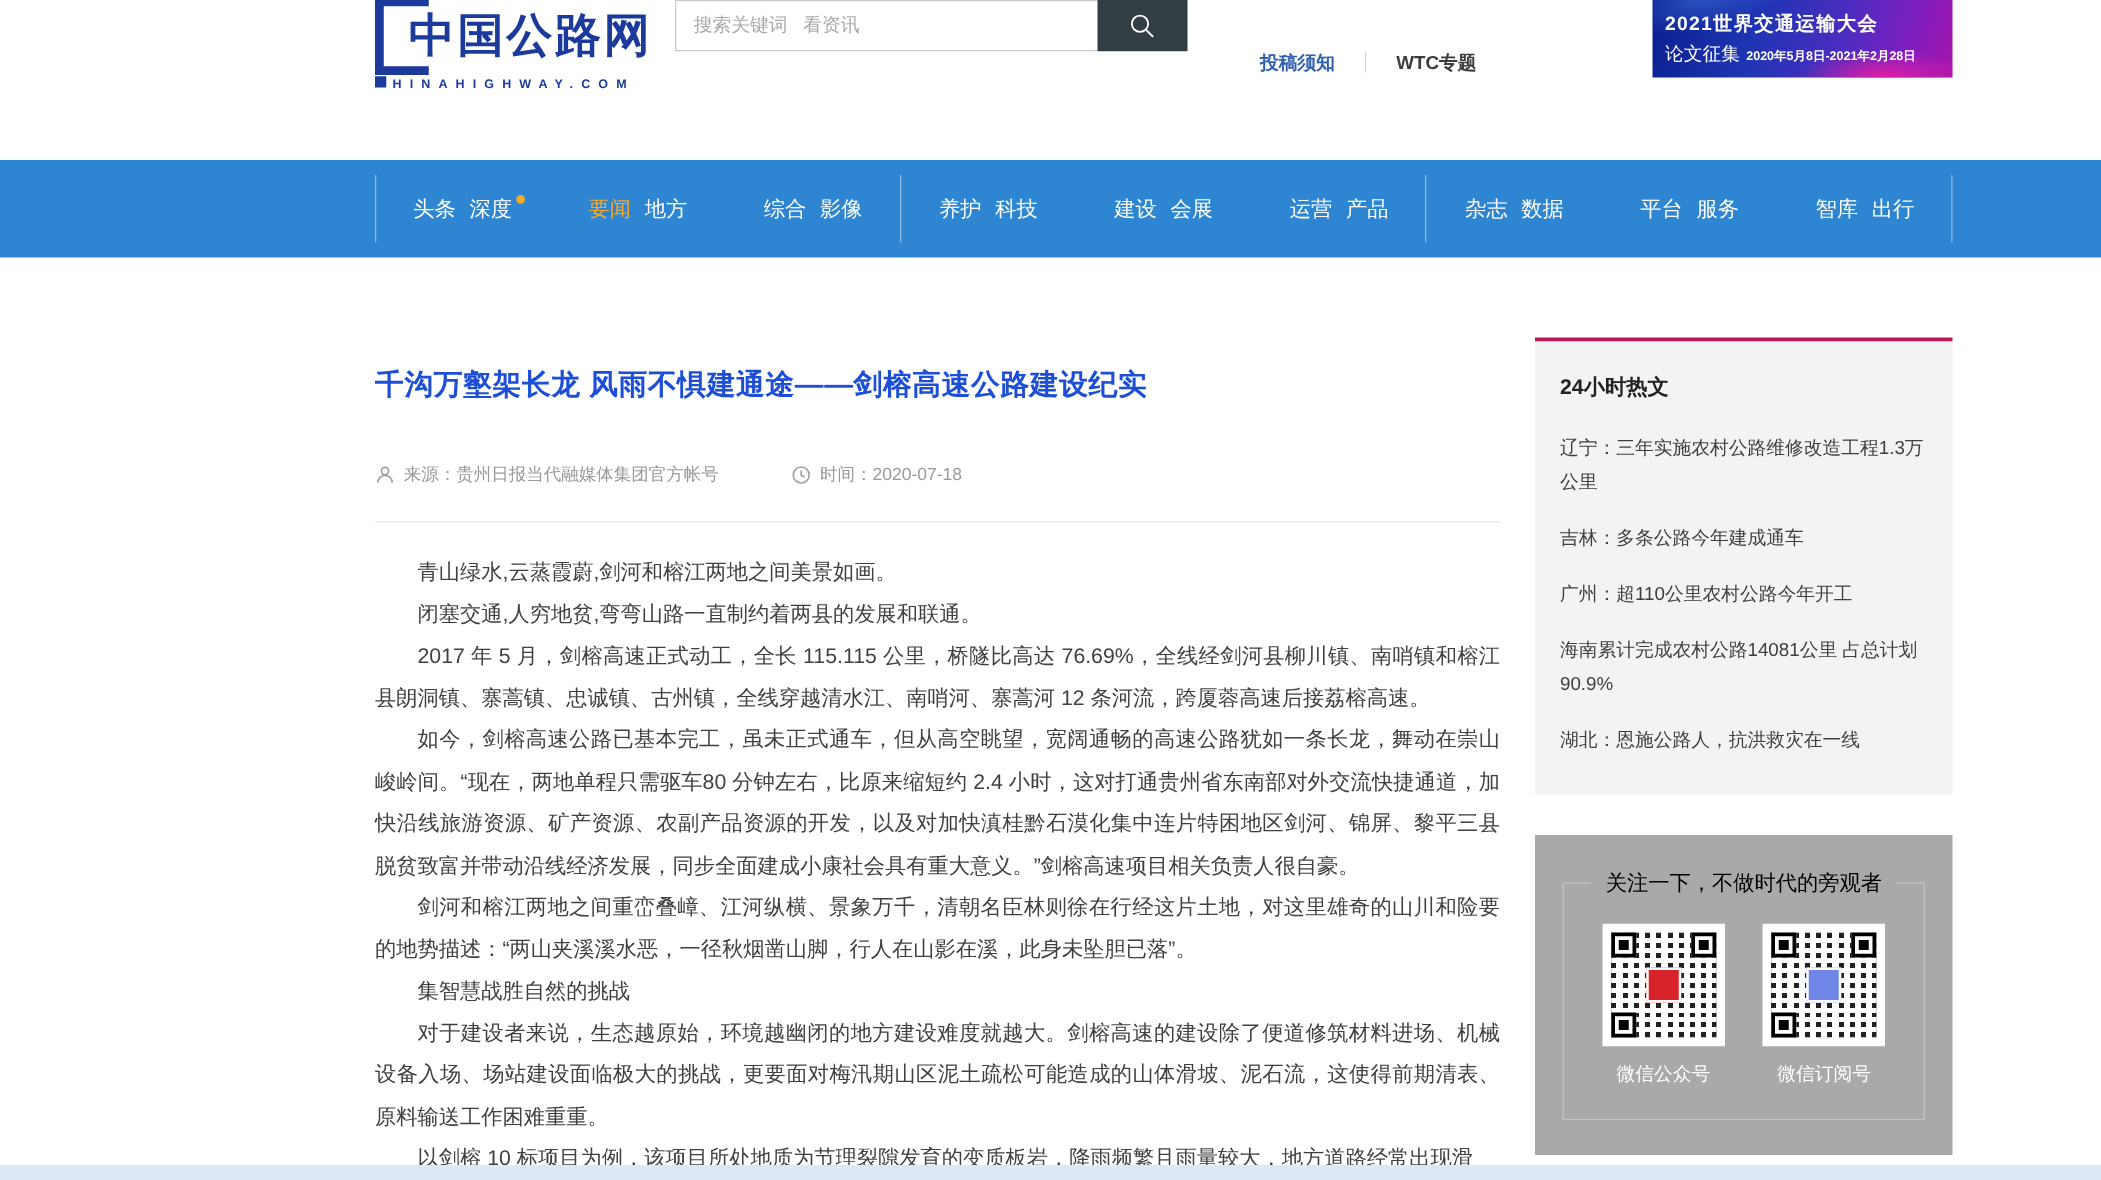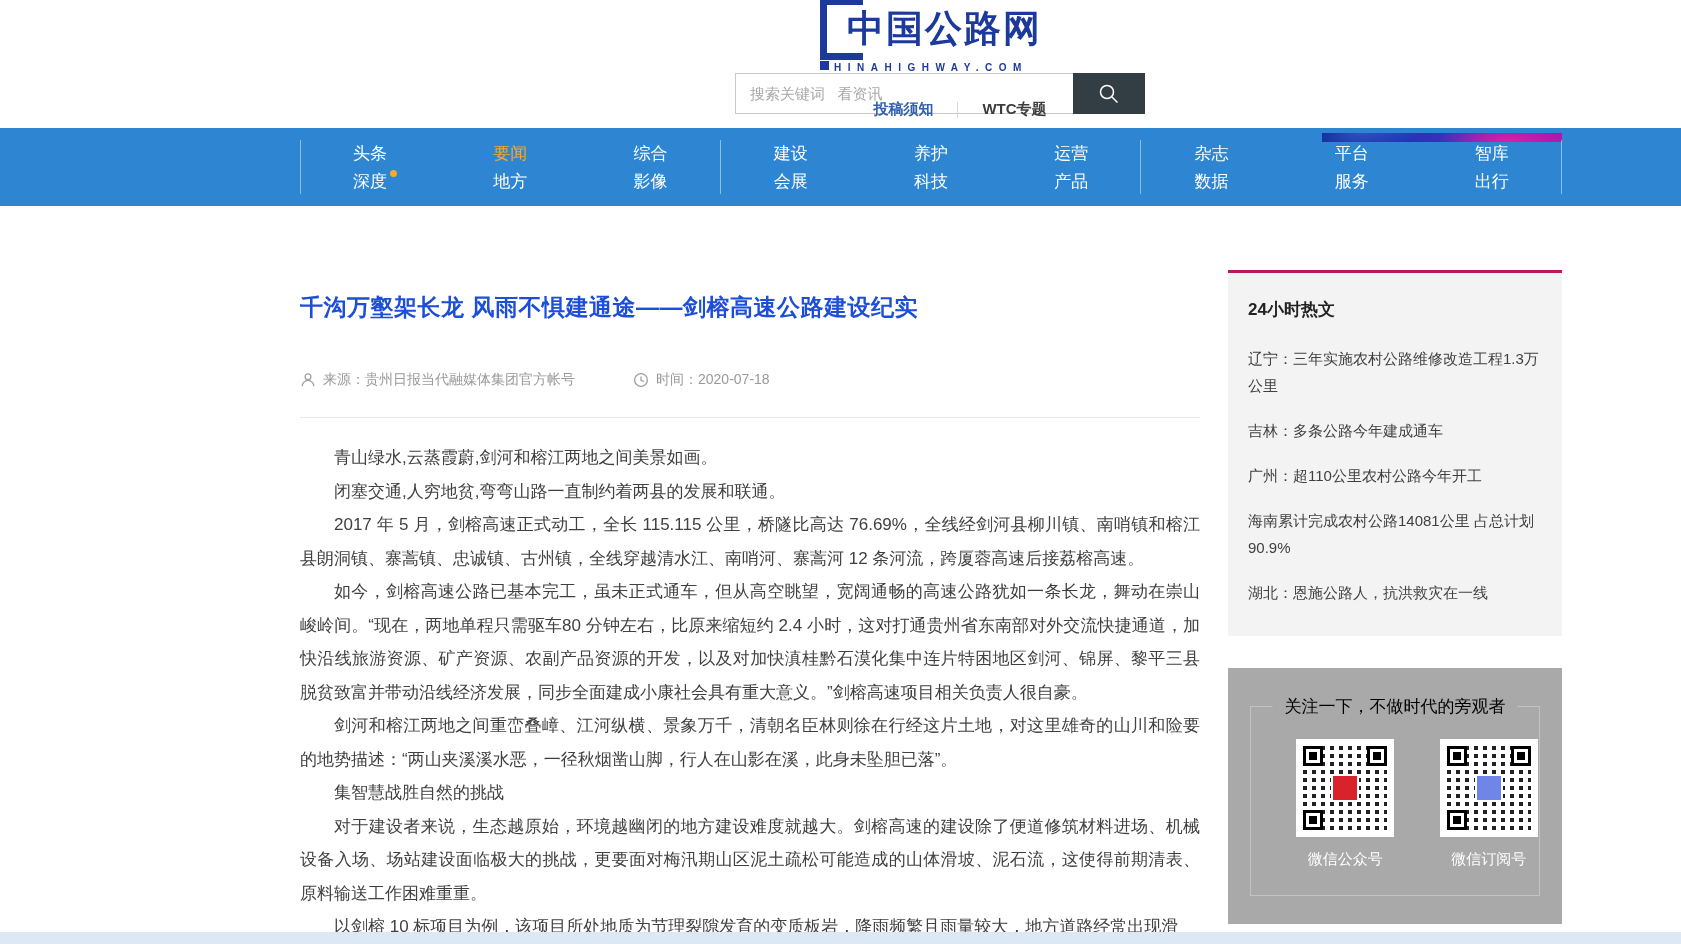--- a/index.html
+++ b/index.html
@@ -2,21 +2,21 @@
 <html><head>
 <meta charset="utf-8">
 <style>
   html,body{margin:0;padding:0;background:#fff;}
   .page{position:relative;width:1681px;height:944px;overflow:hidden;background:#fff;
         font-family:"Liberation Sans",sans-serif;}
   .container{width:1262px;margin-left:300px;}
 
   
   .site-header{height:128px;background:#fff;}
-  .header-inner{display:flex;align-items:center;height:100%;position:relative;flex-direction:column;}
+  .header-inner{display:flex;height:100%;position:relative;}
 
   .logo{cursor:pointer;}
   .logo-row{display:flex;align-items:center;height:58px;}
   .logo-mark{display:inline-block;width:36px;height:48px;border:7px solid #1c3a9c;border-right:none;
              position:relative;}
   .logo-mark::after{content:"";position:absolute;left:-7px;bottom:-17px;width:9px;height:9px;background:#1c3a9c;}
   .logo-title{font-size:37px;font-weight:bold;color:#1c3a9c;margin-left:-16px;letter-spacing:2px;
               font-family:"Liberation Serif",serif;white-space:nowrap;}
   .logo-sub{font-size:10px;font-weight:bold;color:#1c3a9c;letter-spacing:6.5px;margin:4px 0 0 14px;white-space:nowrap;}
 
@@ -41,21 +41,21 @@
   .banner::after{content:"";position:absolute;left:-30px;top:-26px;width:140px;height:50px;transform:rotate(-12deg);
           background:radial-gradient(ellipse at center,rgba(90,160,255,.35),rgba(90,160,255,0) 70%);}
   .banner-l1{font-size:15.5px;font-weight:bold;letter-spacing:1px;position:relative;z-index:1;white-space:nowrap;}
   .banner-l2{margin-top:4px;position:relative;z-index:1;white-space:nowrap;display:flex;align-items:baseline;}
   .banner-cta{font-size:15px;font-weight:normal;}
   .banner-date{font-size:10px;font-weight:bold;margin-left:5px;}
 
   
   .mainnav{height:78px;background:#2e86d3;}
   .nav-inner{display:flex;height:100%;}
-  .nav-col{flex:1;display:flex;flex-direction:column;align-items:center;justify-content:center;gap:11px;position:relative;}
+  .nav-col{flex:1;display:flex;flex-direction:row;align-items:center;justify-content:center;gap:11px;position:relative;}
   .nav-col:first-child::before{content:"";position:absolute;left:0;top:12px;bottom:12px;width:1px;background:rgba(255,255,255,.45);}
   .nav-col:nth-child(3n)::after{content:"";position:absolute;right:0;top:12px;bottom:12px;width:1px;background:rgba(255,255,255,.45);}
   .nav-item{color:#fff;font-size:17px;line-height:1;text-decoration:none;cursor:pointer;position:relative;}
   .nav-item.active{color:#f7a928;}
   .dot{position:absolute;top:-3px;right:-10px;width:7px;height:7px;border-radius:50%;background:#f7a928;}
 
   
   .main{display:flex;gap:28px;align-items:flex-start;}
   .article{flex:0 0 900px;width:900px;margin-top:86px;}
   .article-title{margin:0;font-size:23px;font-weight:600;color:#1d4ed8;letter-spacing:.5px;}
@@ -69,21 +69,21 @@
   .sidebar{flex:1;margin-top:64px;}
   .hot-panel{background:#f3f3f3;border-top:3px solid #be185d;padding:25px 20px 12px;box-sizing:border-box;}
   .hot-title{margin:0 0 24px;font-size:17px;font-weight:bold;color:#222;}
   .hot-item{font-size:15px;color:#3f3f3f;line-height:27px;margin-bottom:18px;cursor:pointer;}
 
   .follow-panel{margin-top:32px;background:#a9a9a9;padding:38px 22px 28px;box-sizing:border-box;}
   .follow-box{position:relative;border:1px solid #c3c3c3;padding:32px 0 26px;}
   .follow-title{position:absolute;top:-12px;left:50%;transform:translateX(-50%);background:#a9a9a9;
                 padding:0 12px;color:#000000;font-size:17px;white-space:nowrap;}
   .qr-row{display:flex;justify-content:space-evenly;}
-  .qr-block{display:flex;flex-direction:column;align-items:center;padding-left:44px;}
+  .qr-block{display:flex;flex-direction:column;align-items:center;}
   .qr{position:relative;width:84px;height:84px;background:#fff;padding:7px;}
   .qr::before{content:"";position:absolute;inset:7px;
       background-image:repeating-linear-gradient(0deg,#111 0 4px,#fff 4px 8px),
                        repeating-linear-gradient(90deg,#111 0 4px,#fff 4px 9px);
       background-blend-mode:screen;}
   .qr i{position:absolute;}
   .qr .f{width:14px;height:14px;border:3px solid #000;background:#fff;}
   .qr .f::after{content:"";position:absolute;inset:3px;background:#000;}
   .qr .tl{top:7px;left:7px;} .qr .tr{top:7px;right:7px;} .qr .bl{bottom:7px;left:7px;}
   .qr .center{width:24px;height:24px;top:50%;left:50%;transform:translate(-50%,-50%);border:2px solid #fff;}
@@ -141,26 +141,26 @@
       </div>
       <div class="nav-col">
         <a class="nav-item active">要闻</a>
         <a class="nav-item">地方</a>
       </div>
       <div class="nav-col">
         <a class="nav-item">综合</a>
         <a class="nav-item">影像</a>
       </div>
       <div class="nav-col">
+        <a class="nav-item">养护</a>
+        <a class="nav-item">科技</a>
+      </div>
+      <div class="nav-col">
         <a class="nav-item">建设</a>
         <a class="nav-item">会展</a>
-      </div>
-      <div class="nav-col">
-        <a class="nav-item">养护</a>
-        <a class="nav-item">科技</a>
       </div>
       <div class="nav-col">
         <a class="nav-item">运营</a>
         <a class="nav-item">产品</a>
       </div>
       <div class="nav-col">
         <a class="nav-item">杂志</a>
         <a class="nav-item">数据</a>
       </div>
       <div class="nav-col">

